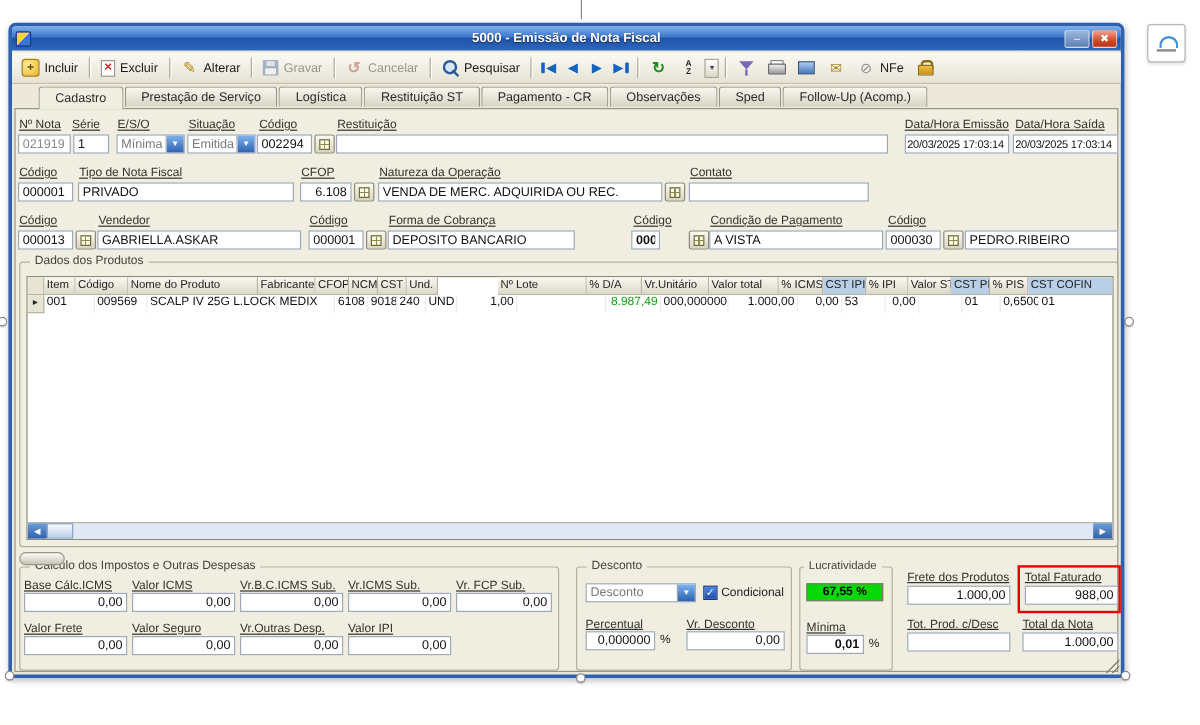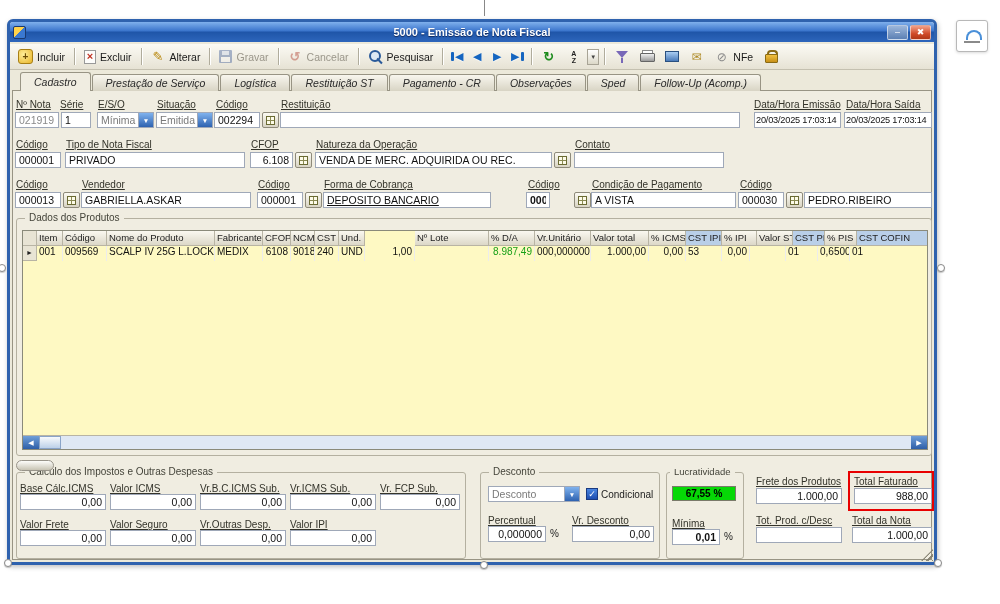--- a/index.html
+++ b/index.html
@@ -54,21 +54,21 @@
 .i-filter::after{content:"";width:2px;height:5px;background:#7868b8;}
 .i-print::after{content:"";position:absolute;bottom:2px;left:1px;width:13px;height:7px;background:linear-gradient(#eee,#9a9a9a);border:1px solid #666;border-radius:1px;}
 .i-print::before{content:"";position:absolute;top:1px;left:3px;width:9px;height:6px;background:#fff;border:1px solid #888;}
 .i-photo{width:14px;height:11px;background:linear-gradient(#aacdf2,#4a7ab8);border:1px solid #2a5080;}
 .g-mail{color:#b08d2a;font-size:12px;}
 .g-slash{color:#8a8a8a;font-size:12px;}
 .i-lock::before{content:"";position:absolute;top:1px;left:4px;width:7px;height:6px;border:2px solid #8a6a14;border-bottom:none;border-radius:4px 4px 0 0;}
 .i-lock::after{content:"";position:absolute;bottom:1px;left:2px;width:11px;height:7px;background:linear-gradient(#f0c040,#c89018);border:1px solid #8a6a14;border-radius:1px;}
 
 
-.tabs{position:absolute;left:6px;top:50px;height:19px;display:flex;align-items:flex-end;padding-left:4px;gap:1px;z-index:3;font-style:italic;}
+.tabs{position:absolute;left:18px;top:50px;height:19px;display:flex;padding-left:4px;gap:1px;z-index:3;}
 .tab{height:17px;padding:0 13px;font-size:10.5px;color:#2a2a2a;background:linear-gradient(#f8f6ee,#d8d4c4);border:1px solid #989484;border-bottom:none;border-radius:3px 3px 0 0;line-height:17px;white-space:nowrap;}
 .tab.active{height:19px;line-height:19px;background:#f0ede1;position:relative;z-index:4;}
 .panel{position:absolute;left:2px;right:2px;top:68px;bottom:2px;border:1px solid #989484;background:#f0ede1;}
 
 
 .lbl{position:absolute;font-size:10px;color:#33332a;text-decoration:underline;white-space:nowrap;z-index:2;}
 .plbl{position:absolute;font-size:10px;color:#222;white-space:nowrap;z-index:2;}
 .suf{position:absolute;font-size:10px;color:#222;z-index:2;}
 .inp{position:absolute;height:16px;border:1px solid #9fa8b8;background:#fff;font-family:"Liberation Sans",sans-serif;font-size:10.5px;color:#111;padding:1px 3px;z-index:2;}
 .inp.num{text-align:right;}
@@ -78,21 +78,21 @@
 .combo{position:absolute;height:16px;border:1px solid #9fa8b8;background:#fff;display:flex;z-index:2;}
 .ctxt{flex:1;font-size:10.5px;color:#7a7a7a;padding:1px 3px;overflow:hidden;white-space:nowrap;}
 .cdd{width:15px;background:linear-gradient(#7fb2ee,#2e62b0);color:#fff;font-size:6.5px;display:flex;align-items:center;justify-content:center;border-left:1px solid #9fa8b8;}
 .bbtn{position:absolute;width:17px;height:16px;border:1px solid #8e8a7a;background:linear-gradient(#fbfaf2,#d8d4c4);display:flex;align-items:center;justify-content:center;z-index:2;border-radius:2px;}
 .bico{width:9px;height:9px;border:1px solid #6a6a32;background-image:linear-gradient(to right,transparent 3px,#8a8a52 3px,#8a8a52 4px,transparent 4px),linear-gradient(to bottom,transparent 3px,#8a8a52 3px,#8a8a52 4px,transparent 4px);background-color:#fdfbe8;}
 .gbox{position:absolute;border:1px solid #b4b0a0;border-radius:3px;z-index:1;}
 .gleg{position:absolute;top:-7px;left:8px;background:#f0ede1;padding:0 4px;font-size:10px;color:#44443a;white-space:nowrap;z-index:2;}
 .gleg.small{font-size:9.5px;left:3px;}
 
 
-.grid{position:absolute;left:12px;top:208px;width:906px;height:220px;border:1px solid #8a8a7a;background:#fef9c3;display:flex;flex-direction:column;overflow:hidden;z-index:2;}
+.grid{position:absolute;left:12px;top:208px;width:906px;height:220px;border:1px solid #8a8a7a;background:#ffffff;display:flex;flex-direction:column;overflow:hidden;z-index:2;}
 .ghead{display:flex;flex:0 0 15px;overflow:hidden;}
 .hc{flex:0 0 auto;border-right:1px solid #b8b4a4;border-bottom:1px solid #b8b4a4;background:linear-gradient(#faf8f0,#dcd8c8);font-size:9.5px;color:#222;padding:1px 2px;white-space:nowrap;overflow:hidden;}
 .hc.hl{background:#b9cfe8;}
 .hc.ind{background:#e8e4d4;}
 .grow{display:flex;flex:0 0 14px;}
 .dc{flex:0 0 auto;font-size:10px;color:#111;padding:0 2px;white-space:nowrap;overflow:hidden;border-right:1px solid #ececec;}
 .dc.ind{background:#e8e4d4;font-size:7px;color:#222;text-align:center;line-height:14px;border-right:1px solid #b8b4a4;border-bottom:1px solid #b8b4a4;}
 .dc.green{color:#18a018;}
 .gfill{flex:1;}
 .hsb{flex:0 0 14px;display:flex;border-top:1px solid #b8b4a4;background:#dfe8f4;}
@@ -274,21 +274,21 @@
         <span class="bico"></span>
       </span>
     <span class="lbl" style="left:72px;top:157px">Vendedor</span>
     <input class="inp" style="left: 71px; top: 170px; width: 170px;" value="GABRIELLA.ASKAR">
     <span class="lbl" style="left:248px;top:157px">Código</span>
     <input class="inp" style="left: 247px; top: 170px; width: 46px;" value="000001">
     <span class="bbtn" style="left:295px;top:170px">
         <span class="bico"></span>
       </span>
     <span class="lbl" style="left:314px;top:157px">Forma de Cobrança</span>
-    <input class="inp" style="left: 313px; top: 170px; width: 168px; text-decoration: underline;" value="DEPOSITO BANCARIO">
+    <input class="inp" style="left: 313px; top: 170px; width: 156px;" value="DEPOSITO BANCARIO">
     <span class="lbl" style="left:518px;top:157px">Código</span>
     <input class="inp" style="left: 516px; top: 170px; width: 24px; font-weight: bold;" value="000005">
     <span class="bbtn" style="left:564px;top:170px">
         <span class="bico"></span>
       </span>
     <span class="lbl" style="left:582px;top:157px">Condição de Pagamento</span>
     <input class="inp" style="left: 581px; top: 170px; width: 145px;" value="A VISTA">
     <span class="lbl" style="left:730px;top:157px">Código</span>
     <input class="inp" style="left: 728px; top: 170px; width: 46px;" value="000030">
     <span class="bbtn" style="left:776px;top:170px">
@@ -319,21 +319,21 @@
           <div class="hc" style="width: 37px;">% ICMS</div>
           <div class="hc hl" style="width: 36px;">CST IPI</div>
           <div class="hc" style="width: 35px;">% IPI</div>
           <div class="hc" style="width: 36px;">Valor ST</div>
           <div class="hc hl" style="width: 32px;">CST PIS</div>
           <div class="hc" style="width: 32px;">% PIS</div>
           <div class="hc hl" style="width: 86px;">CST COFIN</div>
         </div>
       <div class="grow">
           <div class="dc ind" style="width: 14px;">►</div>
-          <div class="dc" style="width: 26px;">001</div>
+          <div class="dc" style="width: 42px;">001</div>
           <div class="dc" style="width: 44px;">009569</div>
           <div class="dc" style="width: 108px;">SCALP IV 25G L.LOCK UN</div>
           <div class="dc" style="width: 48px;">MEDIX</div>
           <div class="dc" style="width: 28px; text-align: right;">6108</div>
           <div class="dc" style="width: 24px; text-align: left;">9018</div>
           <div class="dc" style="width: 24px;">240</div>
           <div class="dc" style="width: 26px;">UND</div>
           <div class="dc" style="width: 50px; text-align: right;">1,00</div>
           <div class="dc" style="width: 74px;"></div>
           <div class="dc green" style="width: 46px; text-align: right;">8.987,49</div>

